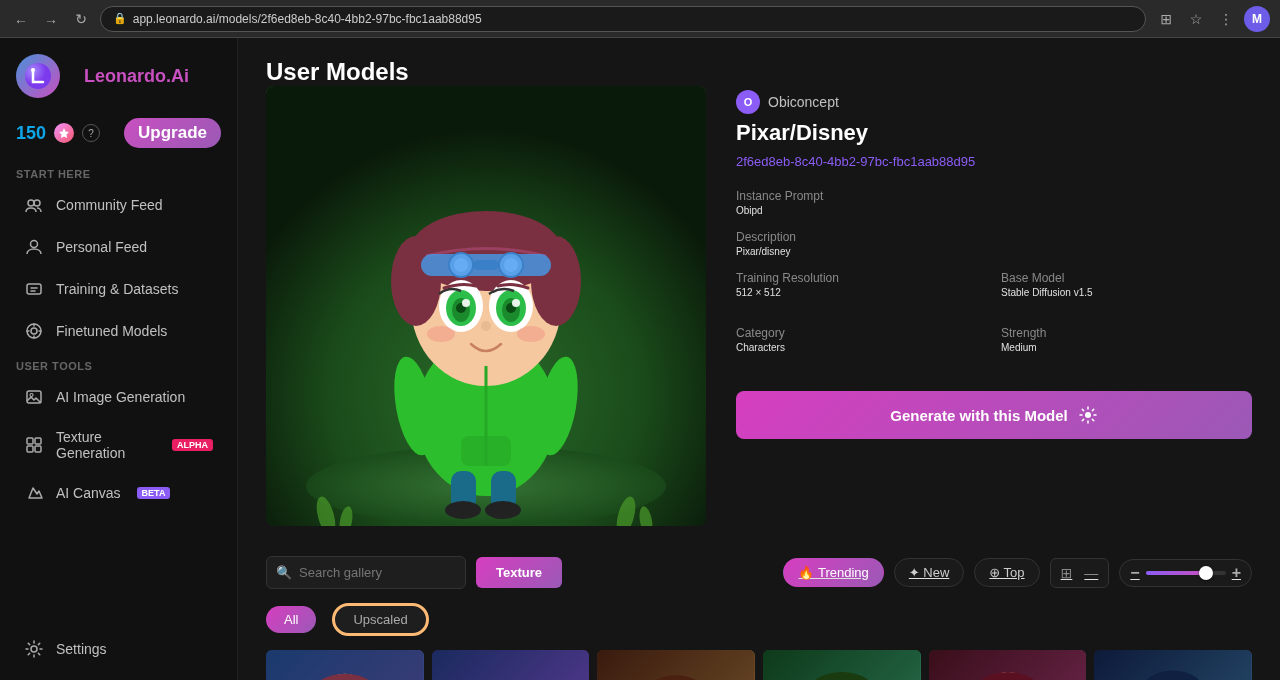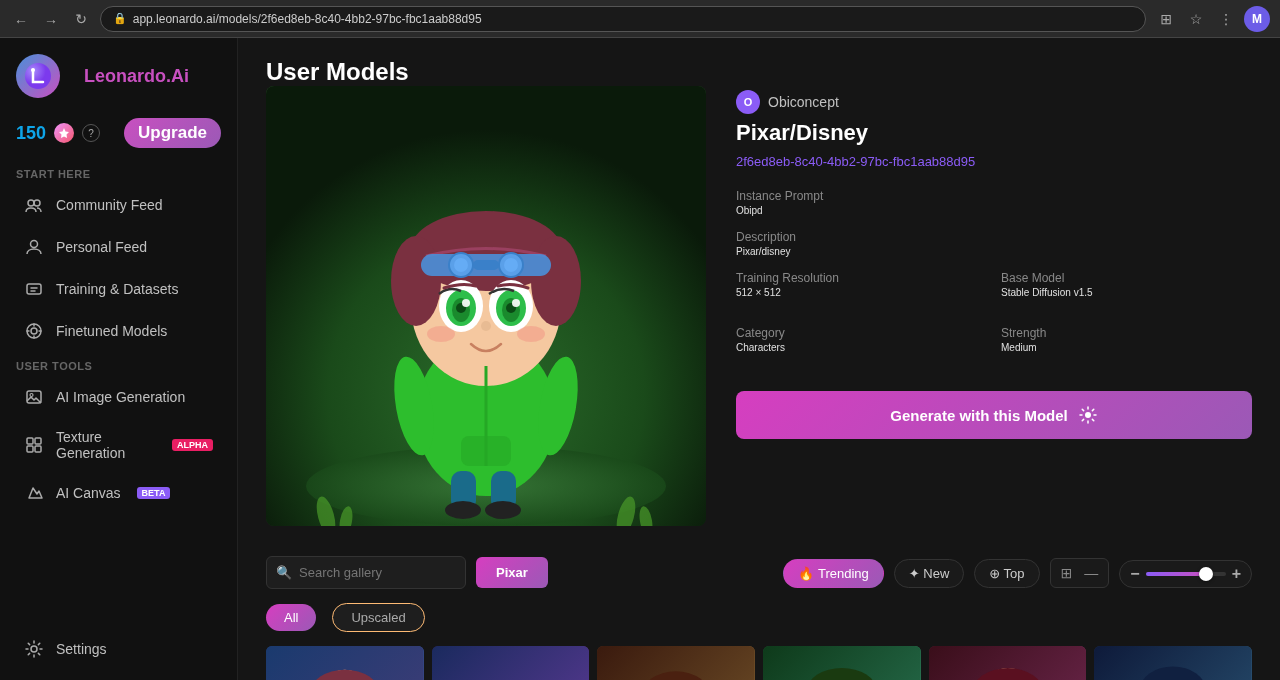--- a/index.html
+++ b/index.html
@@ -322,22 +322,23 @@
       border-radius: 6px;
       padding: 8px 20px;
       font-size: 13px;
       font-weight: 600;
       cursor: pointer;
     }
 
     .gallery-right-controls {
       margin-left: auto;
       display: flex;
-      align-items: flex-end;
+      align-items: center;
       gap: 10px;
+      text-decoration: underline;
     }
 
     .filter-btn {
       display: flex;
       align-items: center;
       gap: 6px;
       background: #1a1a1a;
       border: 1px solid #333;
       border-radius: 20px;
       padding: 6px 14px;
@@ -420,21 +421,21 @@
       border: none;
       font-weight: 500;
     }
     .filter-tab.active {
       background: linear-gradient(135deg, #d63ec0, #9b59b6);
       color: white;
     }
     .filter-tab.inactive {
       background: #1e1e1e;
       color: #aaa;
-      border: 1px solid #fdba74;
+      border: 3px solid #fdba74;
     }
 
     
     .gallery-grid {
       display: grid;
       grid-template-columns: repeat(6, 1fr);
       gap: 8px;
     }
     .gallery-thumb {
       border-radius: 6px;
@@ -744,21 +745,21 @@
         </button>
 
       </div>
     </div>
 
     <div class="gallery-controls">
       <div class="search-wrapper">
         <span class="search-icon-inner">🔍</span>
         <input class="search-input" type="text" placeholder="Search gallery" style="">
       </div>
-      <button class="search-btn">Pixar</button>
+      <button class="search-btn">Texture</button>
 
       <div class="gallery-right-controls">
         <button class="filter-btn active">🔥 Trending</button>
         <button class="filter-btn">✦ New</button>
         <button class="filter-btn">⊕ Top</button>
 
         <div class="view-controls">
           <span class="view-btn">⊞</span>
           <span class="view-btn">—</span>
         </div>

